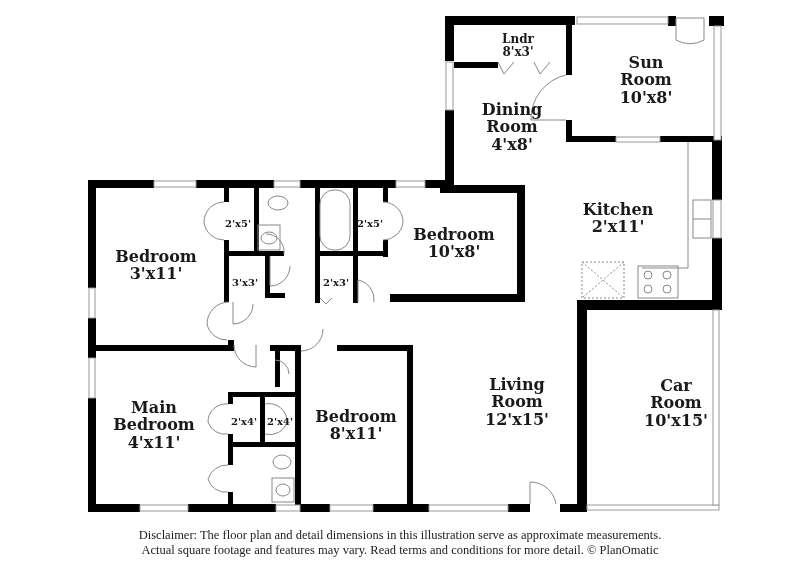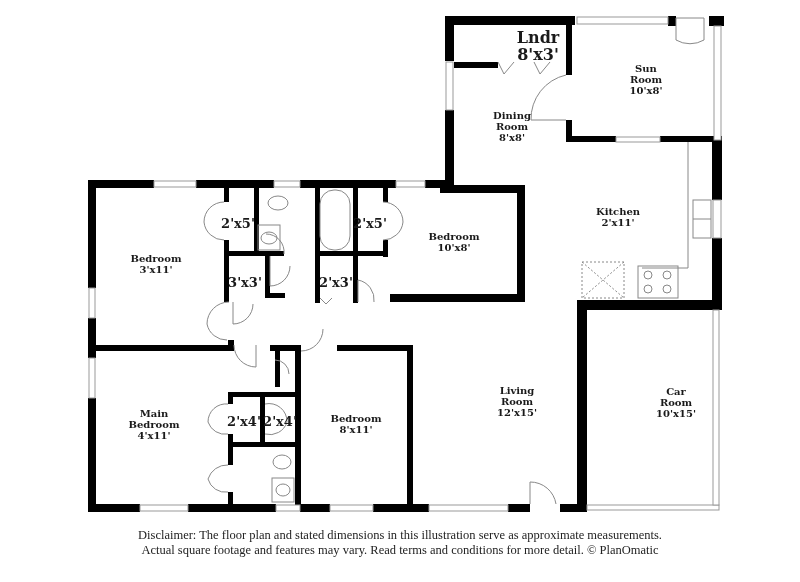--- a/index.html
+++ b/index.html
@@ -1,22 +1,22 @@
 <!DOCTYPE html>
 <html><head>
 <meta charset="utf-8">
 <style>
   html, body { margin:0; padding:0; background:#ffffff; }
   body { width:800px; height:582px; position:relative; overflow:hidden; font-family:"DejaVu Serif", "Liberation Serif", serif; }
   #plan { position:absolute; left:0; top:0; width:800px; height:582px; }
   .lbl { position:absolute; transform:translate(-50%,-50%); text-align:center; font-family:"DejaVu Serif", serif; font-weight:bold; color:#1a1a1a; line-height:1.08; white-space:nowrap; }
   .lbl span { display:block; }
-  .big { font-size:10px; }
-  .small { font-size:16px;margin-left:20px; }
-  .tiny { font-size:13px; }
+  .big { font-size:16px; }
+  .small { font-size:12px; }
+  .tiny { font-size:10px; }
   .disclaimer { position:absolute; left:0; width:800px; text-align:center; font-family:"Liberation Serif", serif; font-size:12.5px; color:#222; line-height:15px; }
 </style>
 </head>
 <body>
 
 <svg id="plan" viewBox="0 0 800 582" xmlns="http://www.w3.org/2000/svg">
   <g fill="#000">
 
     <rect x="445" y="16" width="130" height="9"></rect>
     <rect x="445" y="16" width="9" height="45"></rect>
@@ -149,21 +149,21 @@
   <span>8'x3'</span>
 </div>
 <div class="lbl big" style="left:646px;top:80px;">
   <span>Sun</span>
   <span>Room</span>
   <span>10'x8'</span>
 </div>
 <div class="lbl big" style="left:512px;top:127px;">
   <span>Dining</span>
   <span>Room</span>
-  <span>8'x8'</span>
+  <span>4'x8'</span>
 </div>
 <div class="lbl big" style="left:618px;top:218px;">
   <span>Kitchen</span>
   <span>2'x11'</span>
 </div>
 <div class="lbl big" style="left:156px;top:265px;">
   <span>Bedroom</span>
   <span>3'x11'</span>
 </div>
 <div class="lbl big" style="left:454px;top:243px;">
@@ -201,14 +201,14 @@
   <span>Living</span>
   <span>Room</span>
   <span>12'x15'</span>
 </div>
 <div class="lbl big" style="left:652px;top:403px;margin-left:24px;">
   <span>Car</span>
   <span>Room</span>
   <span>10'x15'</span>
 </div>
 
-<div class="disclaimer" style="top:528px;">Disclaimer: The floor plan and stated dimensions in this illustration serve as approximate measurements.</div>
+<div class="disclaimer" style="top:528px;">Disclaimer: The floor plan and detail dimensions in this illustration serve as approximate measurements.</div>
 <div class="disclaimer" style="top:543px;">Actual square footage and features may vary. Read terms and conditions for more detail. © PlanOmatic</div>
 
 </body></html>

